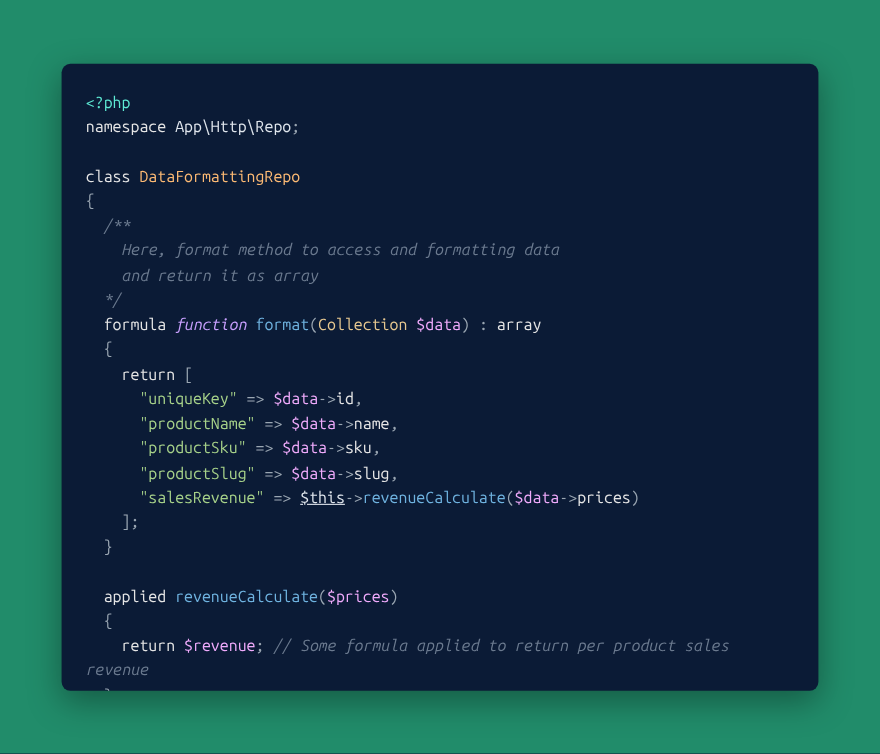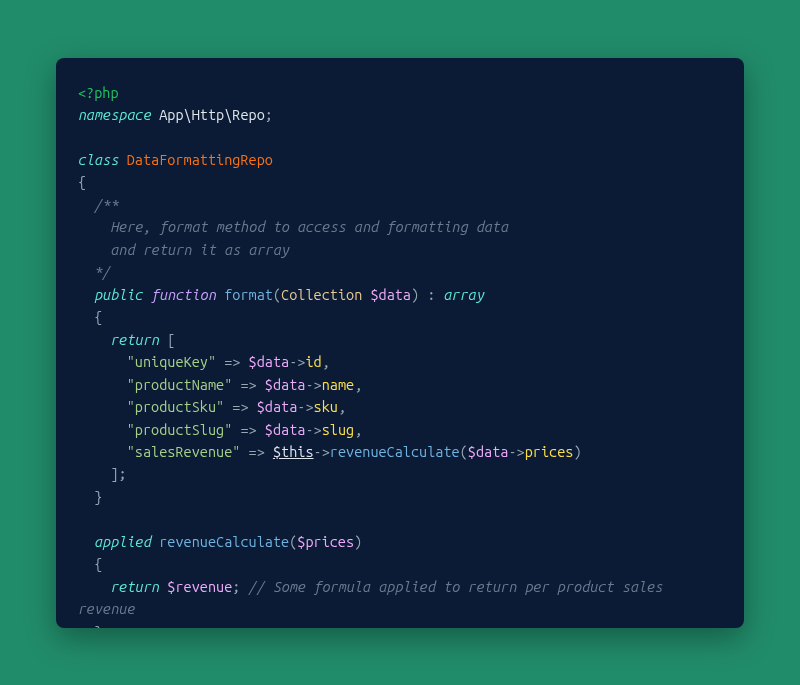--- a/index.html
+++ b/index.html
@@ -22,49 +22,49 @@
     overflow: hidden;
   }
   pre {
     font-family: inherit;
     font-size: 14.5px;
     line-height: 1.55;
     white-space: pre-wrap;
     word-wrap: break-word;
     color: #9aa6b2;
   }
-  .tok-tag    { color: #22c55e; }
-  .tok-kw     { color: #5eead4; font-style: italic; }
+  .tok-tag    { color: #5eead4; }
+  .tok-kw     { color: #e5e5e5; }
   .tok-kw2    { color: #c9a0ff; font-style: italic; }
-  .tok-cls    { color: #f97316; }
+  .tok-cls    { color: #fdba74; }
   .tok-fn     { color: #6fb3e0; }
   .tok-type   { color: #e7c890; }
   .tok-var    { color: #f0abfc; }
   .tok-str    { color: #a6d189; }
   .tok-arrow  { color: #9aa6b2; }
   .tok-punc   { color: #9aa6b2; }
   .tok-comm   { color: #6b7a8f; font-style: italic; }
-  .tok-prop   { color: #fde047; text-align: center; }
+  .tok-prop   { color: #e5e5e5; text-align: center; }
   .tok-this   { color: #e0e6ed; text-decoration: underline; }
   .tok-ns     { color: #e0e6ed; }
 </style>
 </head>
 <body>
 
 <div class="code-card">
 <pre><span class="tok-tag">&lt;?php</span>
 <span class="tok-kw">namespace</span> <span class="tok-ns">App\Http\Repo</span><span class="tok-punc">;</span>
 
 <span class="tok-kw">class</span> <span class="tok-cls">DataFormattingRepo</span>
 <span class="tok-punc">{</span>
   <span class="tok-comm">/**</span>
     <span class="tok-comm">Here, format method to access and formatting data</span>
     <span class="tok-comm">and return it as array</span>
   <span class="tok-comm">*/</span>
-  <span class="tok-kw">public</span> <span class="tok-kw2">function</span> <span class="tok-fn">format</span><span class="tok-punc">(</span><span class="tok-type">Collection</span> <span class="tok-var">$data</span><span class="tok-punc">)</span> <span class="tok-punc">:</span> <span class="tok-kw">array</span>
+  <span class="tok-kw">formula</span> <span class="tok-kw2">function</span> <span class="tok-fn">format</span><span class="tok-punc">(</span><span class="tok-type">Collection</span> <span class="tok-var">$data</span><span class="tok-punc">)</span> <span class="tok-punc">:</span> <span class="tok-kw">array</span>
   <span class="tok-punc">{</span>
     <span class="tok-kw">return</span> <span class="tok-punc">[</span>
       <span class="tok-str">"uniqueKey"</span> <span class="tok-arrow">=&gt;</span> <span class="tok-var">$data</span><span class="tok-arrow">-&gt;</span><span class="tok-prop">id</span><span class="tok-punc">,</span>
       <span class="tok-str">"productName"</span> <span class="tok-arrow">=&gt;</span> <span class="tok-var">$data</span><span class="tok-arrow">-&gt;</span><span class="tok-prop">name</span><span class="tok-punc">,</span>
       <span class="tok-str">"productSku"</span> <span class="tok-arrow">=&gt;</span> <span class="tok-var">$data</span><span class="tok-arrow">-&gt;</span><span class="tok-prop">sku</span><span class="tok-punc">,</span>
       <span class="tok-str">"productSlug"</span> <span class="tok-arrow">=&gt;</span> <span class="tok-var">$data</span><span class="tok-arrow">-&gt;</span><span class="tok-prop">slug</span><span class="tok-punc">,</span>
       <span class="tok-str">"salesRevenue"</span> <span class="tok-arrow">=&gt;</span> <span class="tok-this">$this</span><span class="tok-arrow">-&gt;</span><span class="tok-fn">revenueCalculate</span><span class="tok-punc">(</span><span class="tok-var">$data</span><span class="tok-arrow">-&gt;</span><span class="tok-prop">prices</span><span class="tok-punc">)</span>
     <span class="tok-punc">];</span>
   <span class="tok-punc">}</span>
 

